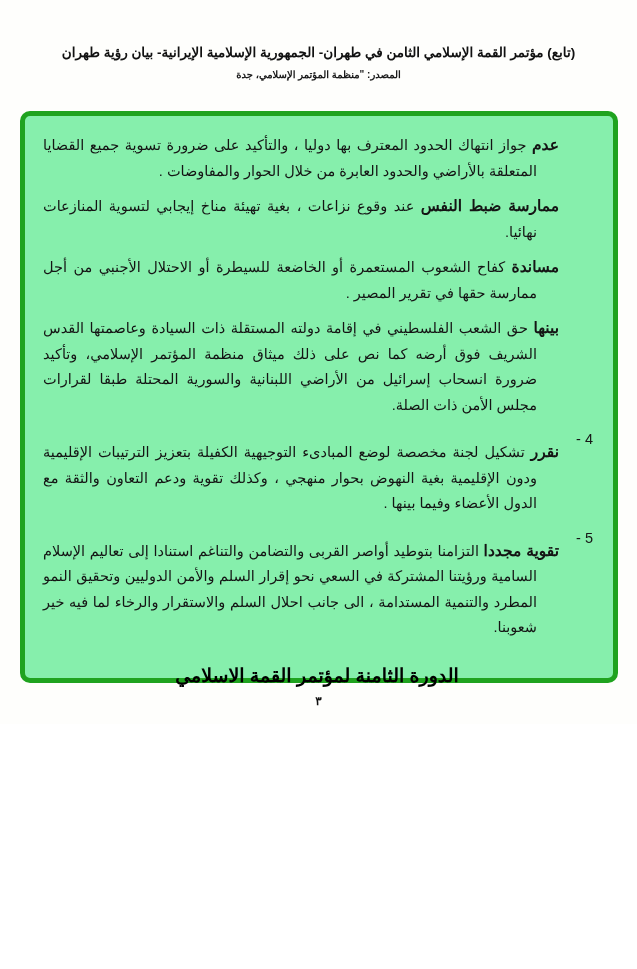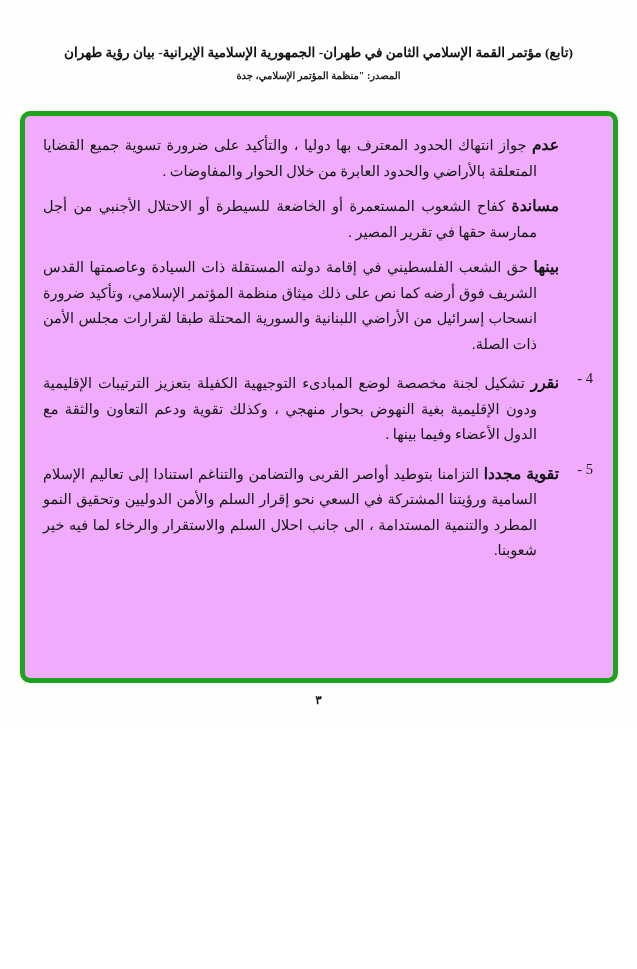--- a/index.html
+++ b/index.html
@@ -1,21 +1,21 @@
 <!DOCTYPE html>
 <html lang="ar" style="--green: #1fa31f;"><head>
 <meta charset="utf-8">
 <style>
   html, body { margin: 0; padding: 0; background: #ffffff; }
   .page {
     position: relative;
     width: 637px;
     height: 724px;
     background: #fefefc;
-    font-family: Liberation Serif, serif;
+    font-family: Liberation Sans, sans-serif;
     color: #161616;
     overflow: hidden;
   }
   .doc { direction: rtl; }
   
   .header { position: absolute; top: 44px; left: 0; right: 0; text-align: center; direction: rtl; }
   .header .title {
     font-size: 13.5px;
     font-weight: 700;
     letter-spacing: 0;
@@ -29,21 +29,21 @@
   }
   
   .frame {
     position: absolute;
     left: 20px;
     right: 19px;
     top: 111px;
     bottom: 41px;
     border: 5px solid var(--green, #1fa31f);
     border-radius: 10px;
-    background: #f0abfc;
+    background: #86efac;
     box-sizing: border-box;
   }
   .frame-inner {
     direction: rtl;
     padding: 16px 20px 0 16px;
   }
   .para {
     margin: 0 34px 9px 2px;
     font-size: 14.5px;
     line-height: 25.5px;
@@ -58,21 +58,21 @@
   .numitem .num {
     width: 34px;
     flex: 0 0 34px;
     font-size: 14.5px;
     line-height: 25.5px;
     text-align: right;
     padding-left: 4px;
     box-sizing: border-box;
     white-space: nowrap;
   }
-  .numitem .para { flex: 1 1 auto; margin: 4px 0 0 2px; }
+  .numitem .para { flex: 1 1 auto; margin: 12px 0 0 2px; }
   
   .session {
     margin-top: 22px;
     text-align: center;
     font-weight: 700;
     color: #000;
   }
   .session .l1 { font-size: 19px; line-height: 25px; letter-spacing: -0.5px; }
   .session .l2 { font-size: 19px; line-height: 25px; letter-spacing: -0.5px; }
   
@@ -94,39 +94,41 @@
   <div class="header">
     <div class="title">(تابع) مؤتمر القمة الإسلامي الثامن في طهران- الجمهورية الإسلامية الإيرانية- بيان رؤية طهران</div>
     <div class="source">المصدر: "منظمة المؤتمر الإسلامي، جدة</div>
   </div>
 
   <div class="frame">
     <div class="frame-inner">
 
       <p class="para"><b>عدم</b><span> جواز انتهاك الحدود المعترف بها دوليا ، والتأكيد على ضرورة تسوية جميع القضايا المتعلقة بالأراضي والحدود العابرة من خلال الحوار والمفاوضات .</span></p>
 
+      <p class="para"><b>ممارسة ضبط النفس</b><span> عند وقوع نزاعات ، بغية تهيئة مناخ إيجابي لتسوية المنازعات نهائيا.</span></p>
 
       <p class="para"><b>مساندة</b><span> كفاح الشعوب المستعمرة أو الخاضعة للسيطرة أو الاحتلال الأجنبي من أجل ممارسة حقها في تقرير المصير .</span></p>
 
       <p class="para"><b>بينها</b><span> حق الشعب الفلسطيني في إقامة دولته المستقلة ذات السيادة وعاصمتها القدس الشريف فوق أرضه كما نص على ذلك ميثاق منظمة المؤتمر الإسلامي، وتأكيد ضرورة انسحاب إسرائيل من الأراضي اللبنانية والسورية المحتلة طبقا لقرارات مجلس الأمن ذات الصلة.</span></p>
 
 
 
 
       <div class="numitem">
         <span class="num">4 -</span>
         <p class="para"><b>نقرر</b><span> تشكيل لجنة مخصصة لوضع المبادىء التوجيهية الكفيلة بتعزيز الترتيبات الإقليمية ودون الإقليمية بغية النهوض بحوار منهجي ، وكذلك تقوية ودعم التعاون والثقة مع الدول الأعضاء وفيما بينها .</span></p>
       </div>
 
       <div class="numitem">
         <span class="num">5 -</span>
         <p class="para"><b>تقوية مجددا</b><span> التزامنا بتوطيد أواصر القربى والتضامن والتناغم استنادا إلى تعاليم الإسلام السامية ورؤيتنا المشتركة في السعي نحو إقرار السلم والأمن الدوليين وتحقيق النمو المطرد والتنمية المستدامة ، الى جانب احلال السلم والاستقرار والرخاء لما فيه خير شعوبنا.</span></p>
       </div>
 
       <div class="session">
+        <div class="l1">الدورة الثامنة لمؤتمر القمة الاسلامي</div>
       </div>
 
     </div>
   </div>
 
   <div class="pageno">٣</div>
 
 </div>
 
 </body></html>

